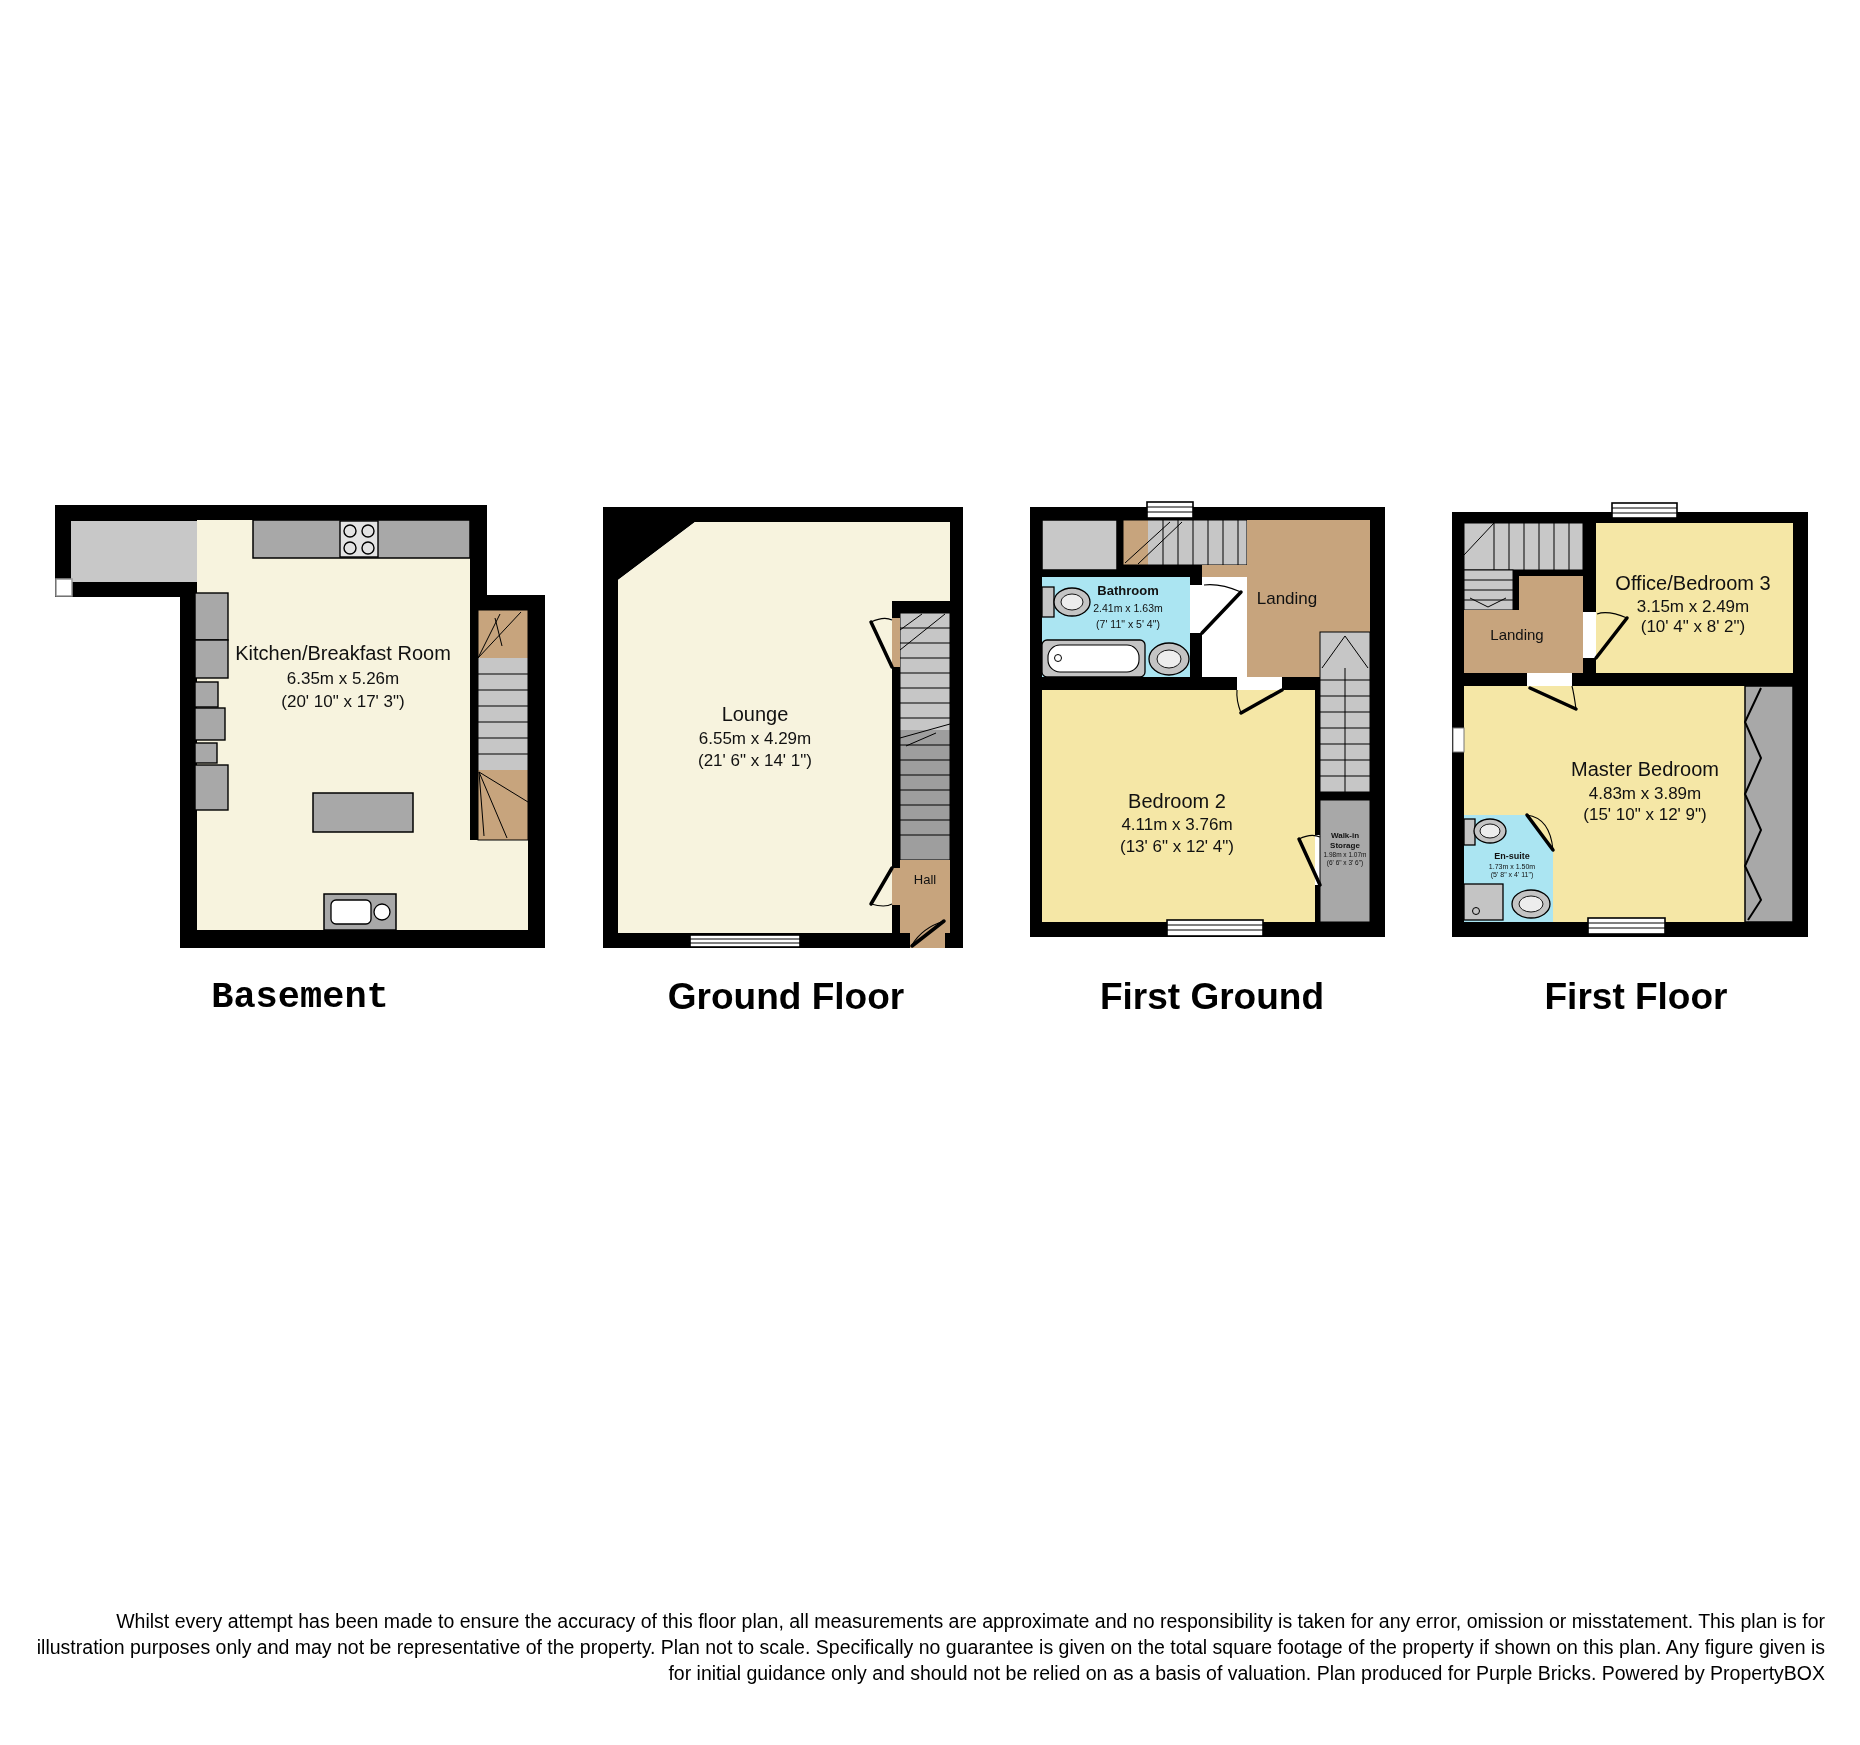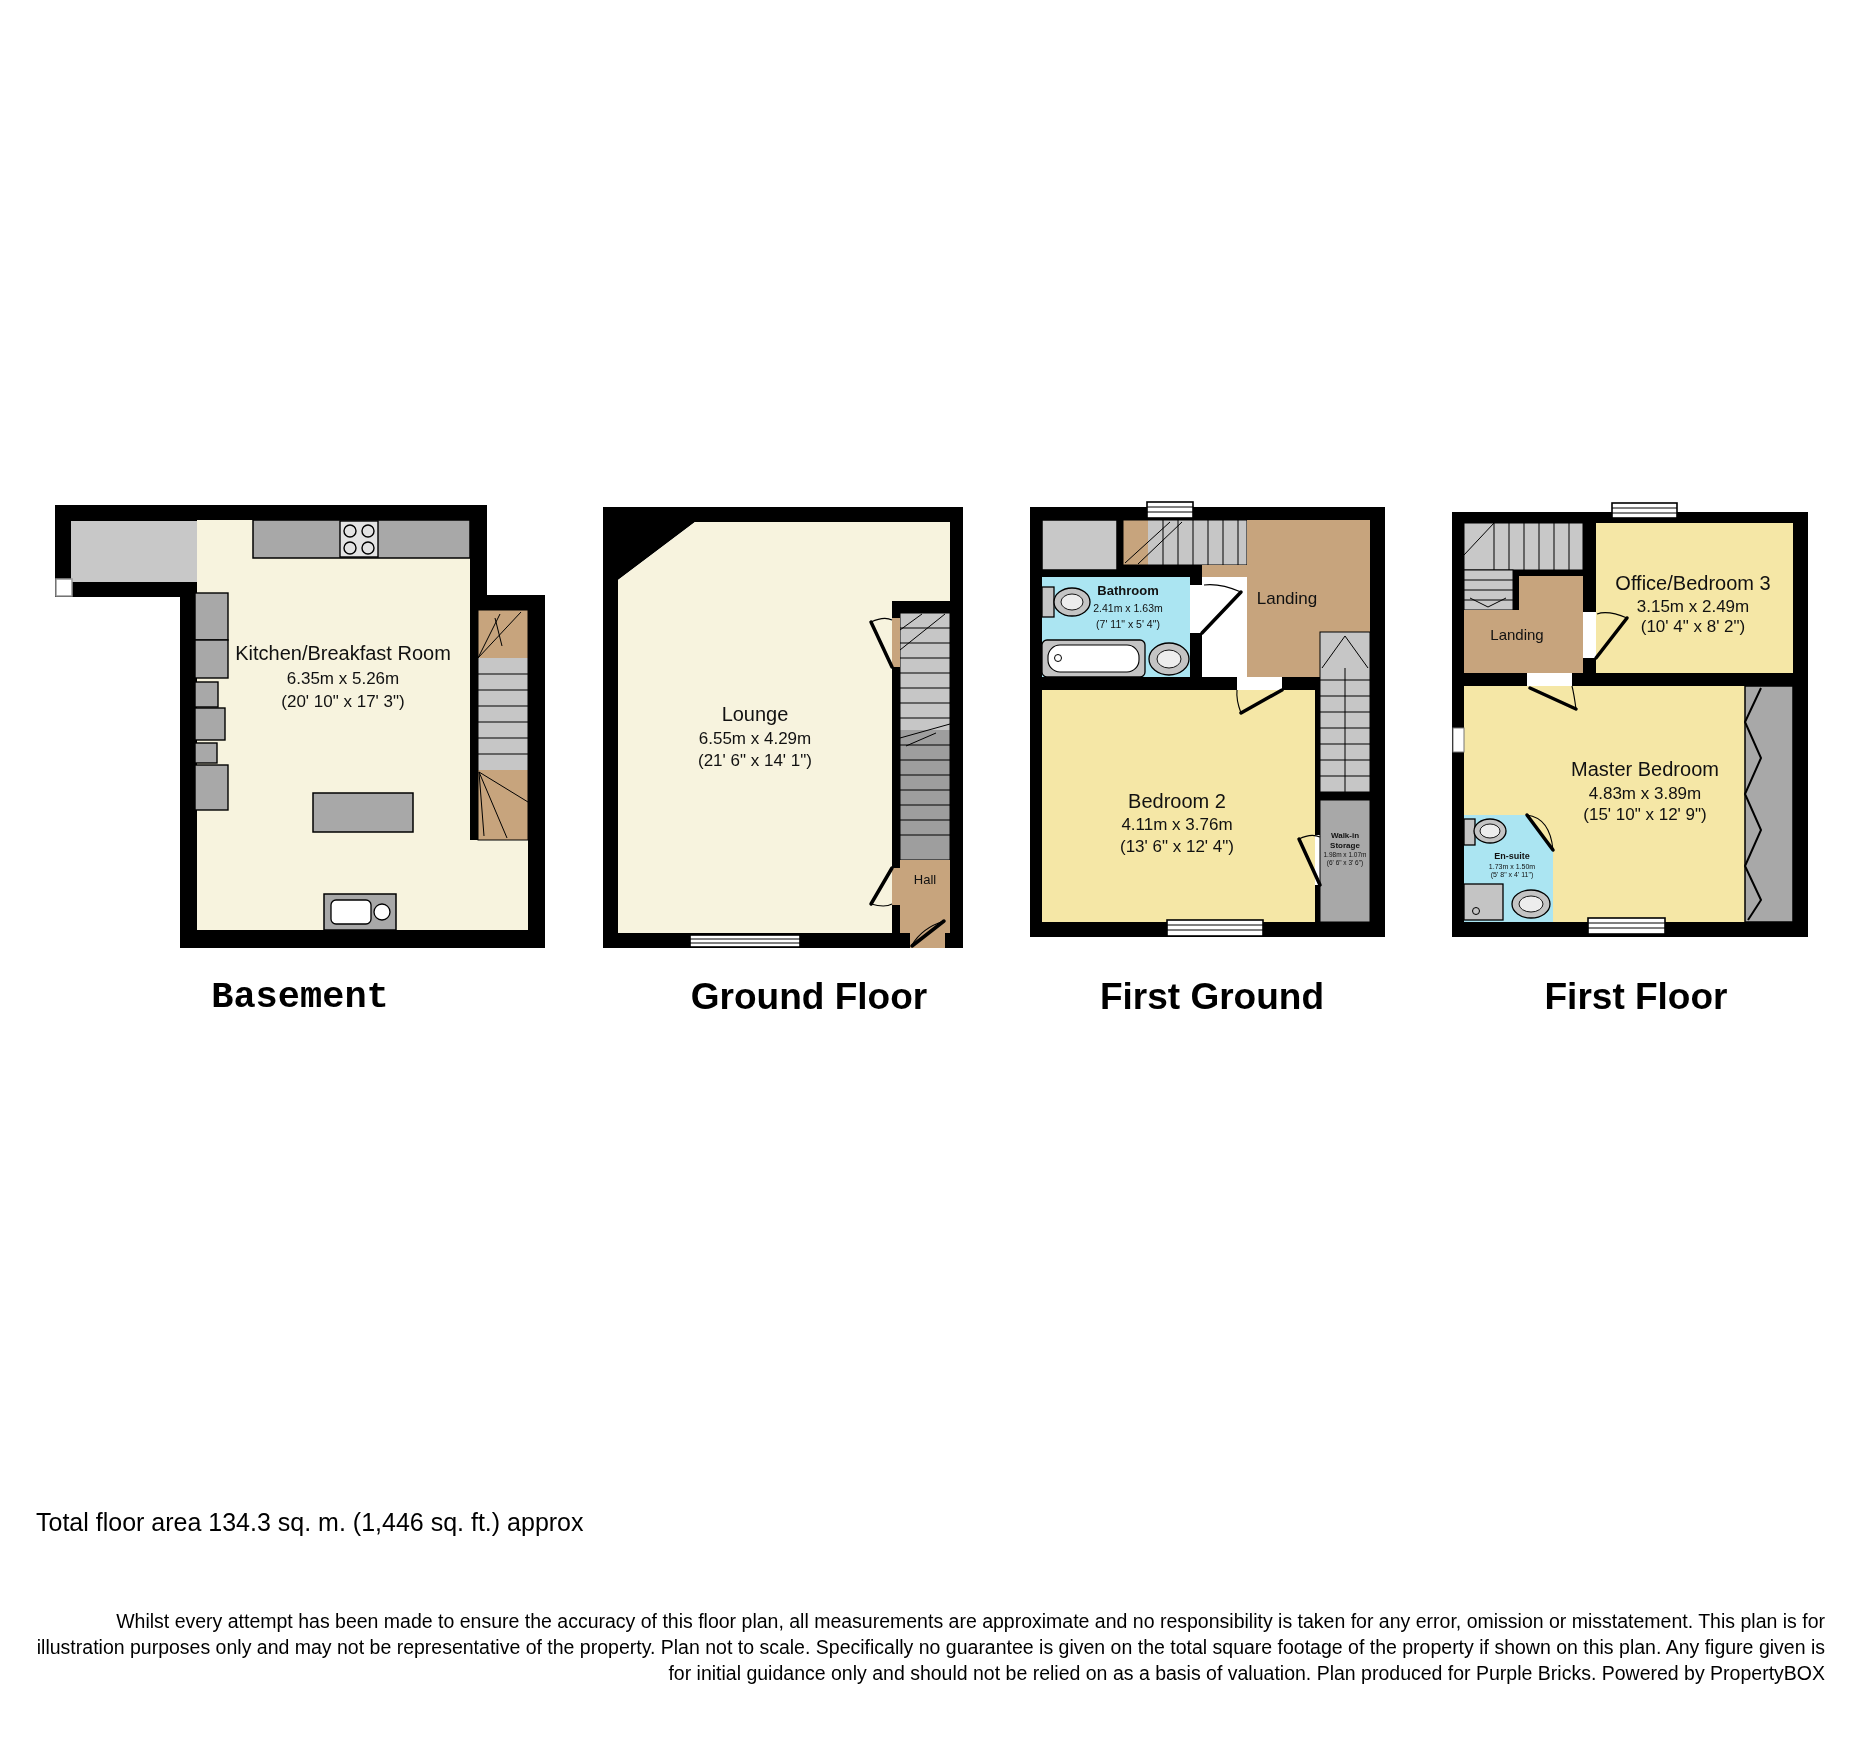--- a/index.html
+++ b/index.html
@@ -357,20 +357,19 @@
       <text class="rname" x="195" y="276">Master Bedroom</text>
       <text class="rdim" x="195" y="299">4.83m x 3.89m</text>
       <text class="rdim" x="195" y="320">(15' 10" x 12' 9")</text>
       <text class="rname-es" x="62" y="359">En-suite</text>
       <text class="rdim-es" x="62" y="369">1.73m x 1.50m</text>
       <text class="rdim-es" x="62" y="377">(5' 8" x 4' 11")</text>
     </g>
   </svg>
 
   <div class="floor-label" style="left:300px;top:976px;font-family:Liberation Mono, monospace;">Basement</div>
-  <div class="floor-label" style="left:786px;top:976px;margin-left:23px;">Ground Floor</div>
+  <div class="floor-label" style="left:786px;top:976px;">Ground Floor</div>
   <div class="floor-label" style="left:1212px;top:976px;">First Ground</div>
   <div class="floor-label" style="left:1636px;top:976px;">First Floor</div>
 
-  <div id="total-area">Total floor area 134.3 sq. m. (1,446 sq. ft.) approx</div>
   <div id="disclaimer">Whilst every attempt has been made to ensure the accuracy of this floor plan, all measurements are approximate and no responsibility is taken for any error, omission or misstatement. This plan is for illustration purposes only and may not be representative of the property. Plan not to scale. Specifically no guarantee is given on the total square footage of the property if shown on this plan. Any figure given is for initial guidance only and should not be relied on as a basis of valuation.  Plan produced for Purple Bricks. Powered by PropertyBOX</div>
 
 </div>
 
 </body></html>

